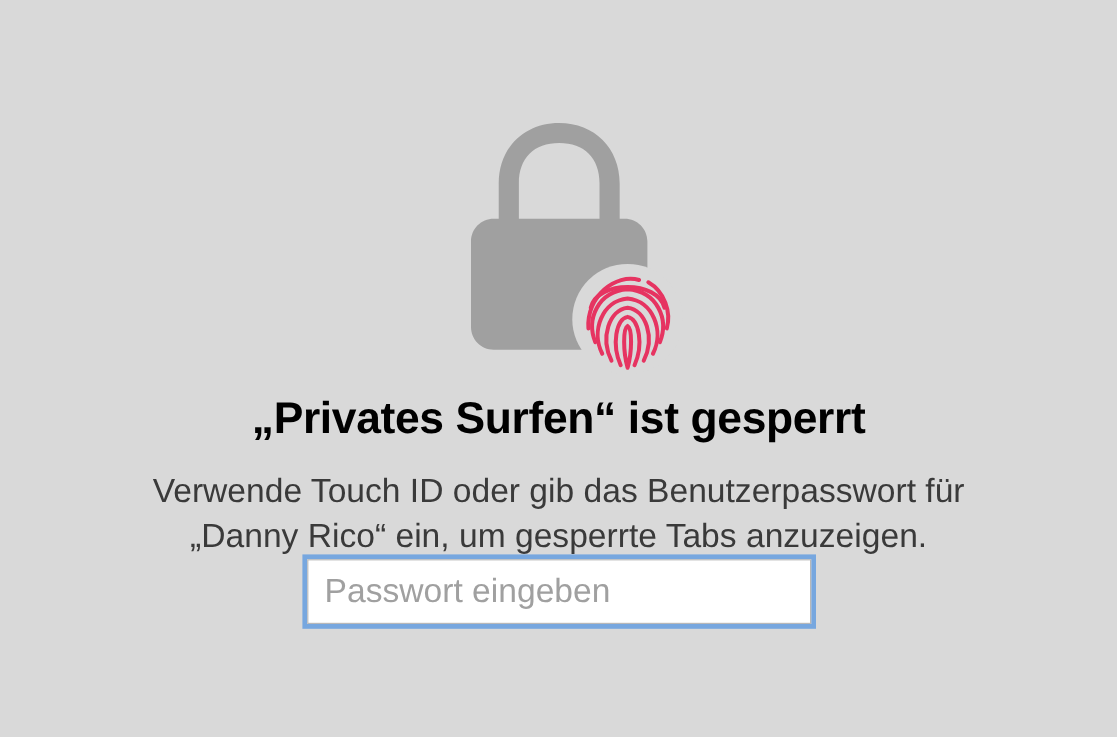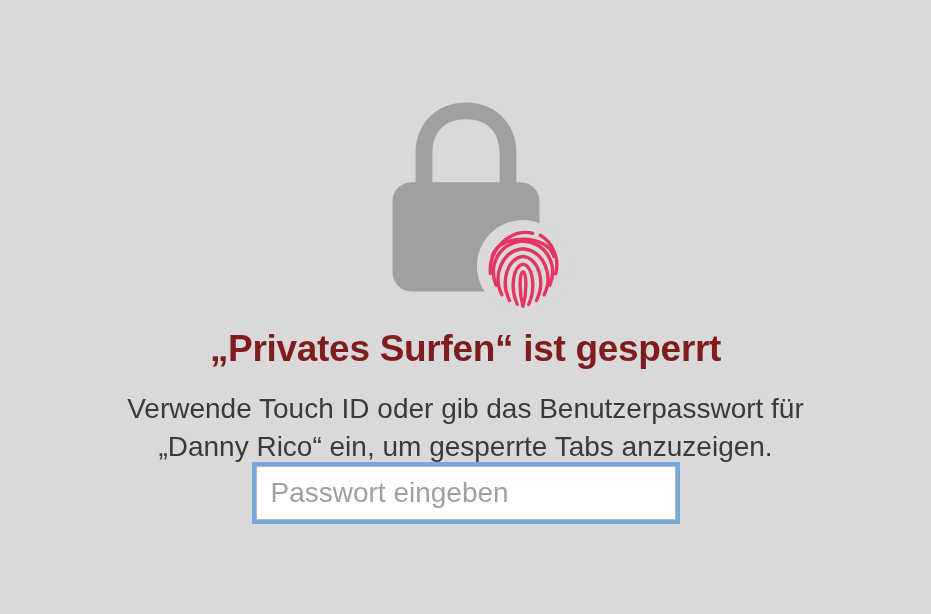--- a/index.html
+++ b/index.html
@@ -40,21 +40,21 @@
       right: 0px;
       bottom: -10px;
       width: 96px;
       height: 96px;
     }
     .title {
       font-size: 37px;
       font-weight: 700;
       letter-spacing: -0.3px;
       margin-bottom: 20px;
-      color: #7f1d1d;
+      color: #000000;
       text-align: right;
     }
     .description {
       font-size: 28px;
       font-weight: 400;
       text-align: center;
       line-height: 1.35;
       color: #3a3a3a;
       max-width: 760px;
     }

